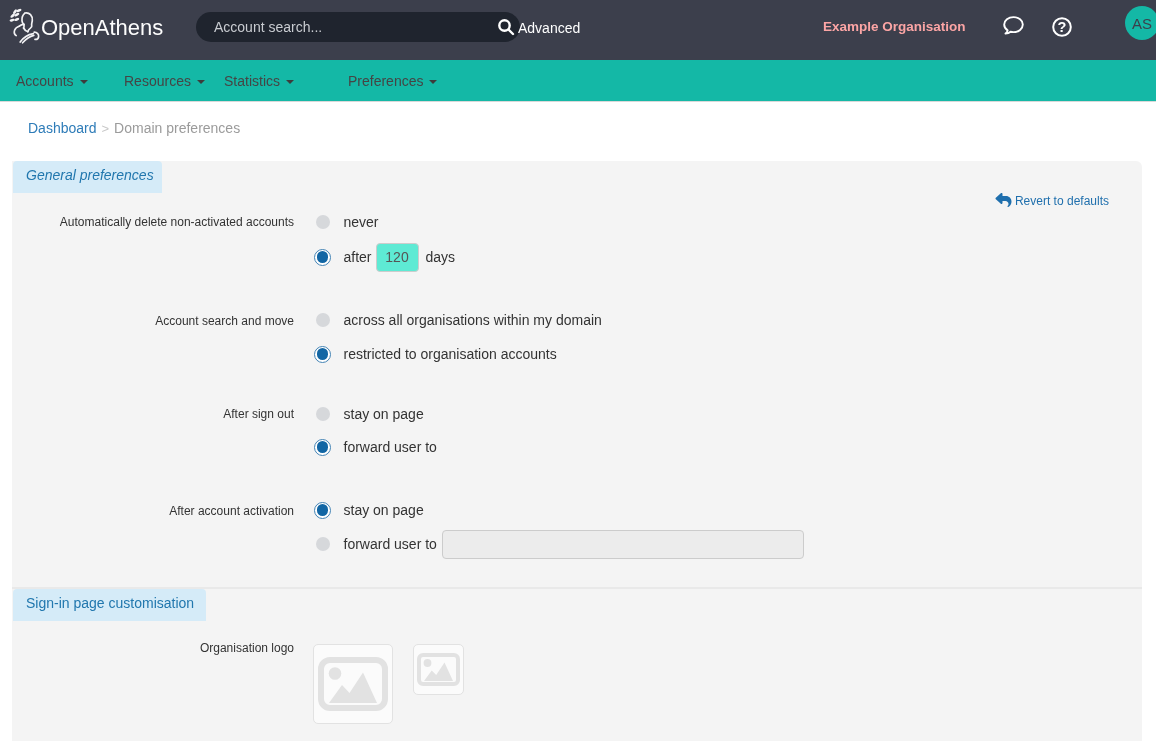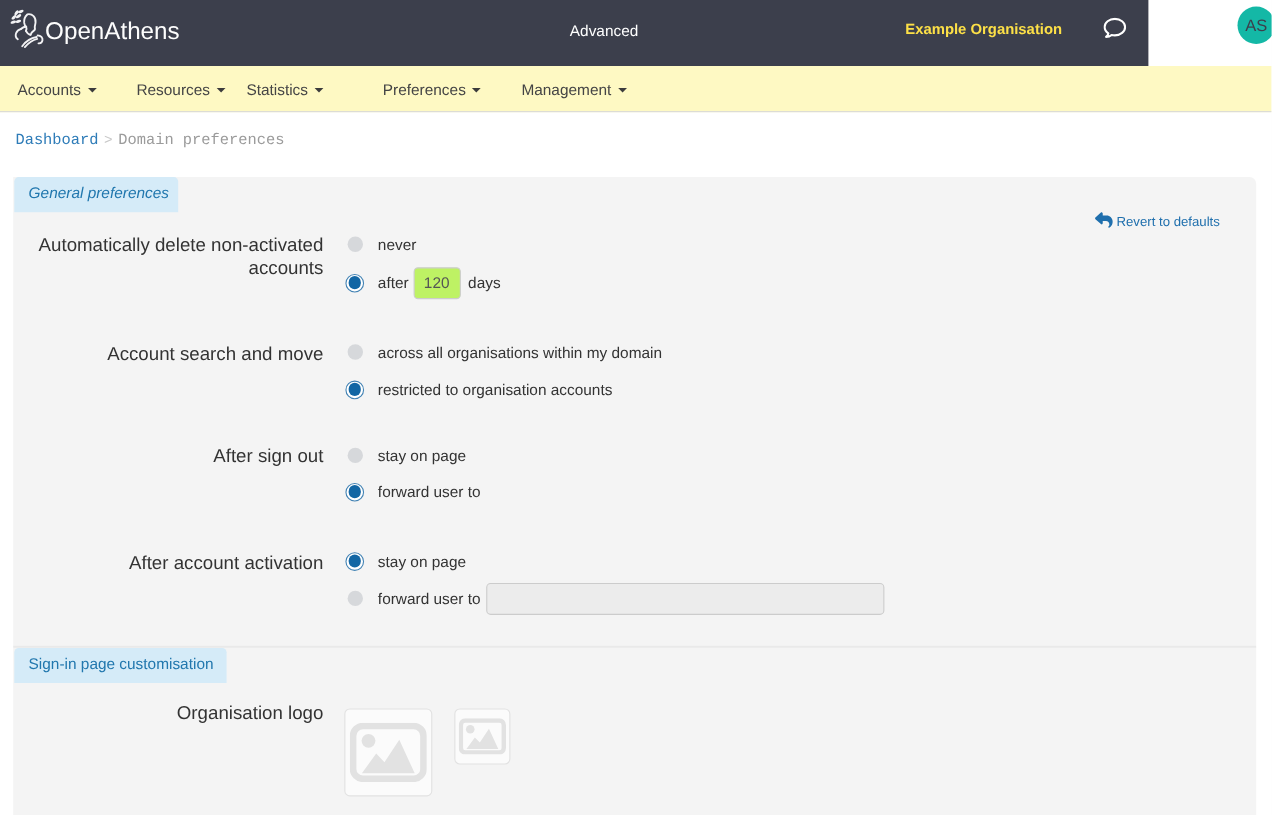--- a/index.html
+++ b/index.html
@@ -1,56 +1,56 @@
 <!DOCTYPE html>
 <html><head>
 <meta charset="utf-8">
 <style>
   * { margin:0; padding:0; box-sizing:border-box; }
   html,body { width:1156px; height:741px; background:#fff; overflow:hidden; }
   body { position:relative; font-family:"Liberation Sans", sans-serif; color:#333; }
   .abs { position:absolute; }
 
   
-  #header { position:absolute; left:0; top:0; width:1044px; height:60px; background:#3c3f4c; }
+  #header { position:absolute; left:0; top:0; width:1156px; height:60px; background:#3c3f4c; }
   #logo-text { position:absolute; left:41px; top:15px; font-size:22px; color:#fdfdfd; letter-spacing:0px; font-weight:400; }
   #searchpill { position:absolute; left:196px; top:12px; width:324px; height:30px; border-radius:15px; background:#1f242e; }
   #searchpill .ph { position:absolute; left:18px; top:7px; font-size:14px; color:#c9ccd1; }
   #advanced { position:absolute; left:518px; top:20px; font-size:14px; color:#fff; }
-  #orgname { position:absolute; left:823px; top:19px; font-size:13.5px; font-weight:bold; color:#fde047; }
+  #orgname { position:absolute; left:823px; top:19px; font-size:13.5px; font-weight:bold; color:#fca5a5; }
 
   
-  #nav { position:absolute; left:0; top:60px; width:1156px; height:42px; background:#fef9c3; border-bottom:1px solid #d9d9d9; }
+  #nav { position:absolute; left:0; top:60px; width:1156px; height:42px; background:#14b8a6; border-bottom:1px solid #d9d9d9; }
   .navitem { position:absolute; top:0; height:42px; line-height:42px; font-size:14px; color:#454545; }
   .caret { display:inline-block; width:0; height:0; border-left:4px solid transparent; border-right:4px solid transparent; border-top:4px solid #3c3c3c; margin-left:6px; vertical-align:middle; }
 
   
-  #crumb { position:absolute; left:14px; top:120px; font-size:14px;font-family:Liberation Mono, monospace; }
+  #crumb { position:absolute; left:28px; top:120px; font-size:14px; }
   #crumb a { color:#2e7cb8; text-decoration:none; }
   #crumb .sep { color:#c8c8c8; margin:0 5px; font-size:13px; }
   #crumb .cur { color:#9b9b9b; }
 
   
   #panel1 { position:absolute; left:12px; top:161px; width:1130px; height:426px; background:#f4f4f4; border-radius:0 6px 0 0; }
   #panel2 { position:absolute; left:12px; top:589px; width:1130px; height:152px; background:#f4f4f4; }
   .tab { position:absolute; height:32px; background:#d5ebf8; border-radius:4px 4px 0 0; color:#2177ae; font-size:14px; line-height:28px; padding:0 8px 0 13px; }
   #tab1 { left:13px; top:161px;font-style:italic; }
   #tab2 { left:13px; top:589px; }
 
   #revert { position:absolute; top:192px; right:47px; font-size:12px; color:#1f6fad; }
 
   
-  .flabel { position:absolute; width:273px; left:21px; text-align:right; font-size:17px; color:#333; line-height:21px; }
+  .flabel { position:absolute; width:273px; left:21px; text-align:right; font-size:12px; color:#333; line-height:21px; }
   .frow { position:absolute; left:314px; height:34px; display:flex; align-items:center; font-size:14px; color:#333; }
   .radio-off { width:17px; height:17px; display:flex; align-items:center; justify-content:center; flex:none; }
   .radio-off i { display:block; width:14px; height:14px; border-radius:50%; background:#d6d8db; }
   .radio-on { width:17px; height:17px; border-radius:50%; background:#fff; border:1.5px solid #4383b4; display:flex; align-items:center; justify-content:center; flex:none; }
   .radio-on i { display:block; width:11.5px; height:11.5px; border-radius:50%; background:#1266a4; }
   .rlab { margin-left:12.5px; }
-  .tinput { height:29px; border:1px solid #ccc; border-radius:4px; background:#bef264; font-size:14px; color:#555; line-height:27px; }
+  .tinput { height:29px; border:1px solid #ccc; border-radius:4px; background:#5eead4; font-size:14px; color:#555; line-height:27px; }
 
   
   .imgbox { position:absolute; background:#fbfbfb; border:1px solid #e2e2e2; border-radius:5px; display:flex; align-items:center; justify-content:center; }
 </style>
 </head>
 <body>
 
 <div id="header">
   <svg class="abs" style="left:10px;top:9px;overflow:visible" width="30" height="38" viewBox="0 0 30 38" fill="none" stroke="#f2f2f4" stroke-width="1.7" stroke-linecap="round">
     <path d="M15 4 C19.5 3.2, 22.8 6.8, 22.3 11.6 C22.1 13.6, 21.3 15, 21.7 16.4 C22 17.6, 21.6 18.5, 20.5 19.1 C19.2 19.9, 18.2 21.2, 17.8 22.7"></path>
@@ -63,38 +63,44 @@
     <ellipse cx="6.7" cy="10.4" rx="2.6" ry="1.3" transform="rotate(-18 6.7 10.4)" fill="#f2f2f4" stroke="none"></ellipse>
     <path d="M13.8 15.4 C12.4 15.2, 10.8 15.9, 9.3 17.2"></path>
     <path d="M13.8 15.4 C14.3 16.6, 14.2 17.8, 13.6 19"></path>
     <path d="M9.3 17.2 C7 17.8, 5.3 19.2, 4.6 21.2 C3.8 23.6, 4.4 25.4, 6.2 26.6"></path>
     <path d="M13.6 19 C14.6 21, 16.2 22.4, 17.8 22.7"></path>
     <path d="M10.2 33 C13 29, 17.6 25.6, 23.4 24.6"></path>
     <path d="M12.6 33.8 C15.8 30.2, 19.8 27.4, 23.8 26.4"></path>
     <path d="M24.2 23.2 C27.2 23.4, 29 25.2, 28.6 27.8 C28.3 29.6, 26.9 30.6, 25 30.4"></path>
   </svg>
   <div id="logo-text">OpenAthens</div>
+  <div id="searchpill">
+    <span class="ph">Account search...</span>
+    <svg class="abs" style="right:5px;top:6px" width="18" height="18" viewBox="0 0 18 18" fill="none" stroke="#fff" stroke-width="2.4" stroke-linecap="round">
+      <circle cx="7.5" cy="7.5" r="5.2"></circle>
+      <line x1="11.5" y1="11.5" x2="16" y2="16"></line>
+    </svg>
+  </div>
   <div id="advanced">Advanced</div>
   <div id="orgname">Example Organisation</div>
   <svg class="abs" style="left:1002.5px;top:16px" width="21" height="19" viewBox="0 0 22 20" fill="none" stroke="#fff" stroke-width="2">
     <path d="M11 1.2 C5.6 1.2, 1.2 4.7, 1.2 9 C1.2 11.5, 2.6 13.7, 4.8 15.1 C4.6 16.4, 3.8 17.6, 2.6 18.5 C4.8 18.5, 6.6 17.8, 7.9 16.6 C8.9 16.9, 9.9 17, 11 17 C16.4 17, 20.8 13.4, 20.8 9 C20.8 4.7, 16.4 1.2, 11 1.2 Z" stroke-linejoin="round"></path>
   </svg>
   <svg class="abs" style="left:1052px;top:17px" width="20" height="20" viewBox="0 0 20 20">
     <circle cx="10" cy="10" r="8.8" fill="none" stroke="#fff" stroke-width="2"></circle>
     <text x="10" y="15.2" font-size="14.5" font-weight="bold" fill="#fff" text-anchor="middle" font-family="Liberation Sans">?</text>
   </svg>
   <div class="abs" style="left:1125px;top:6px;width:34px;height:34px;border-radius:50%;background:#14b8a6;display:flex;align-items:center;justify-content:center;font-size:15px;color:#3c3f4c;">AS</div>
 </div>
 
 <div id="nav">
   <div class="navitem" style="left:16px">Accounts<span class="caret"></span></div>
   <div class="navitem" style="left:124px">Resources<span class="caret"></span></div>
   <div class="navitem" style="left:224px">Statistics<span class="caret"></span></div>
   <div class="navitem" style="left:348px">Preferences<span class="caret"></span></div>
-  <div class="navitem" style="left:474px">Management<span class="caret"></span></div>
 </div>
 
 <div id="crumb"><a href="#">Dashboard</a><span class="sep">&gt;</span><span class="cur">Domain preferences</span></div>
 
 <div id="panel1"></div>
 <div class="abs" style="left:12px;top:587px;width:1130px;height:2px;background:#e9e9e9"></div>
 <div id="panel2"></div>
 <div class="tab" id="tab1">General preferences</div>
 <div class="tab" id="tab2" style="padding-right:12px">Sign-in page customisation</div>
 

